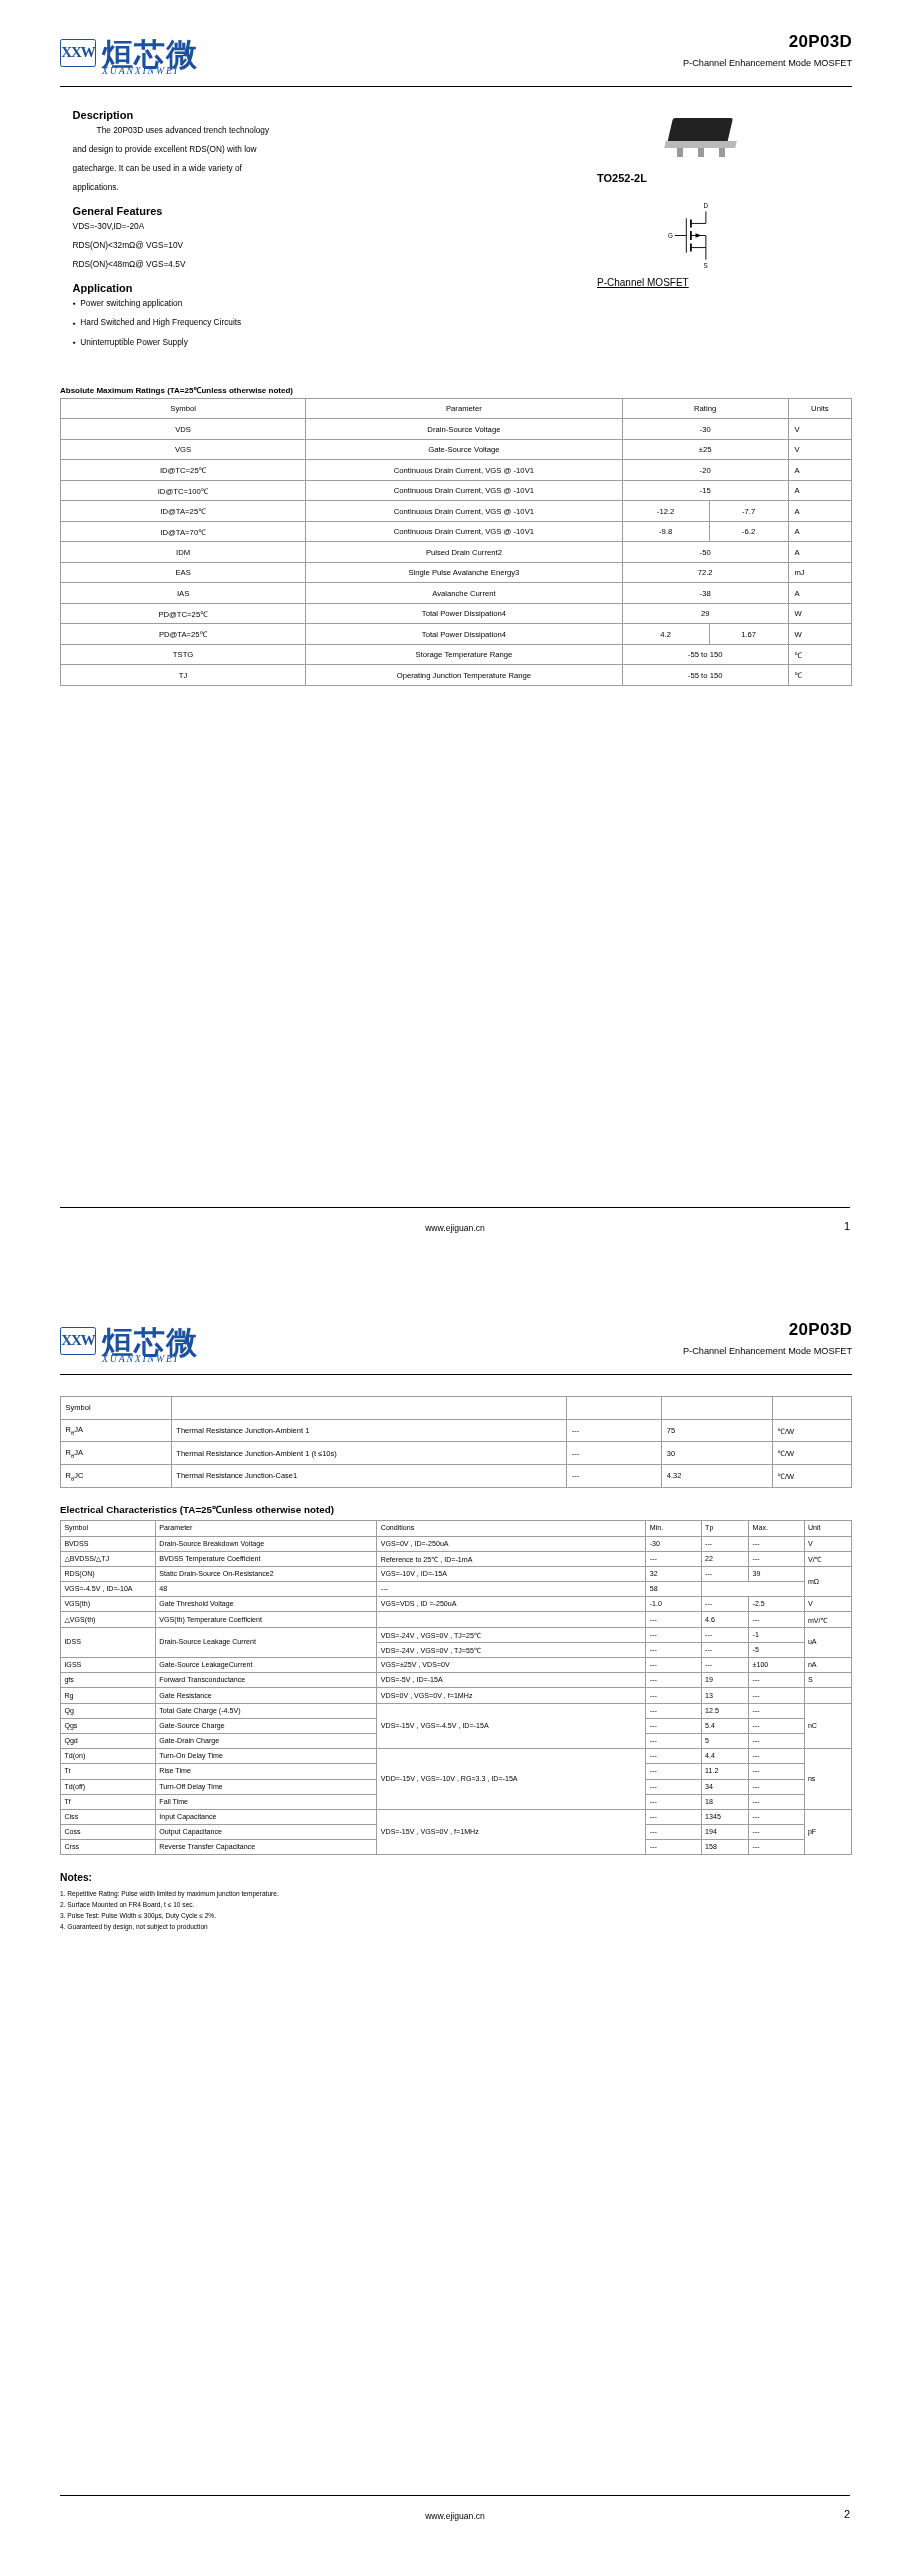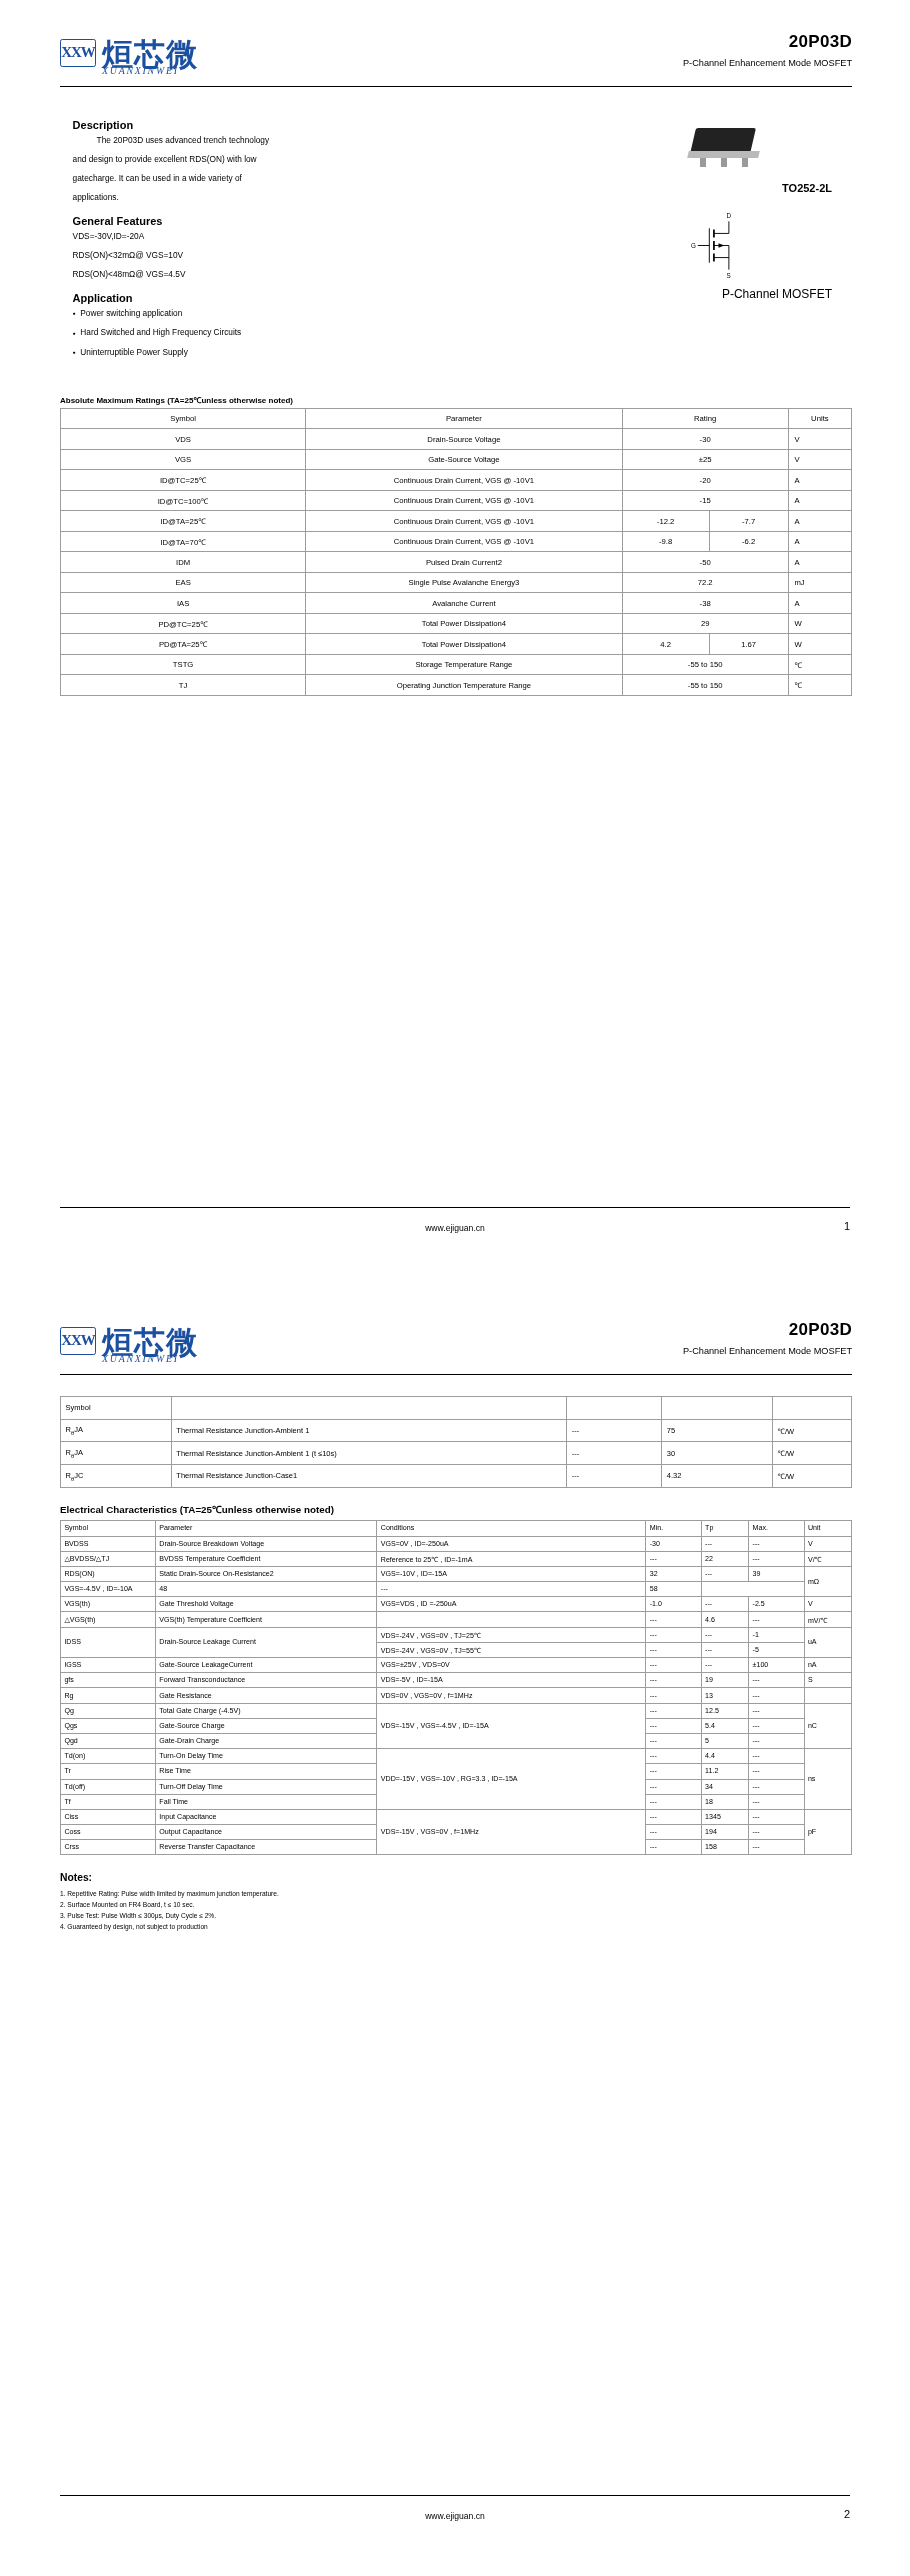--- a/index.html
+++ b/index.html
@@ -13,39 +13,39 @@
   .hdr .logo{position:absolute;left:0;top:36px;width:224px;height:45px;}
   .hdr .logo .mark{position:absolute;left:0;top:3.4px;width:36px;height:27.5px;border:1.7px solid #1b4fa0;border-radius:2.3px;box-sizing:border-box;color:#1b4fa0;font-size:15px;font-weight:bold;text-align:center;line-height:25px;letter-spacing:-1.1px;font-family:"Liberation Serif",serif;}
   .hdr .logo .cn{position:absolute;left:42px;top:-2.3px;font-size:31px;font-weight:bold;color:#1b4fa0;letter-spacing:1.1px;font-family:"DejaVu Sans",sans-serif;}
   .hdr .logo .en{position:absolute;left:42px;top:29px;font-size:9.8px;color:#1b4fa0;letter-spacing:1.8px;font-family:"Liberation Serif",serif;font-style:italic;}
   .hdr .title{position:absolute;right:0;top:32px;text-align:right;}
   .hdr .title .pn{font-size:17px;font-weight:bold;color:#000;letter-spacing:0.3px;}
   .hdr .title .sub{font-size:9.2px;color:#000;margin-top:5.7px;}
   .hdr .rule{position:absolute;left:0;right:0;top:86px;height:1.1px;background:#000;}
 
   
-  .descwrap{position:relative;margin-top:33px;height:247px;}
+  .descwrap{position:relative;margin-top:23px;height:247px;}
   .sec-title{font-size:11px;font-weight:bold;color:#000;}
   .descwrap .body{position:absolute;left:12.6px;top:0;width:367px;}
   .descwrap p{font-size:8.3px;line-height:19px;margin:0;color:#000;}
   .descwrap .indent{text-indent:24px;}
   .descwrap .t2{margin-top:8px;}
   .bul{font-size:8.3px;line-height:18px;margin:0;color:#000;}
   .bul:before{content:"\25CF";font-size:5.2px;vertical-align:middle;margin-right:4.6px;}
 
-  .pkg{position:absolute;right:20px;top:5.7px;width:212px;text-align:right;}
+  .pkg{position:absolute;right:43px;top:5.7px;width:212px;text-align:left;}
   .pkgimg{width:86px;height:45px;margin:0 auto;position:relative;}
   .pkgimg .body3{position:absolute;left:10.3px;top:3.4px;width:60px;height:26px;background:#222;border-radius:2.3px;transform:skewX(-13deg);}
   .pkgimg .tab{position:absolute;left:4.6px;top:26px;width:71px;height:6.9px;background:#b9b9b9;transform:skewX(-13deg);}
   .pkgimg .p1{position:absolute;left:17px;top:33px;width:5.7px;height:9.2px;background:#9a9a9a;}
   .pkgimg .p2{position:absolute;left:38px;top:33px;width:5.7px;height:9.2px;background:#9a9a9a;}
   .pkgimg .p3{position:absolute;left:59px;top:33px;width:5.7px;height:9.2px;background:#9a9a9a;}
   .pkgname{font-size:11px;font-weight:bold;margin-top:12.6px;}
   .sym{margin-top:17px;position:relative;height:69px;}
-  .symlbl{font-size:12px;margin-top:6.9px;}
+  .symlbl{font-size:10px;margin-top:6.9px;text-decoration:underline;}
 
   
   table{border-collapse:collapse;width:100%;}
   .tbl-cap{font-size:8px;font-weight:bold;margin:0 0 3.4px 0;}
   .t-amr{font-size:7.7px;}
   .t-amr td{border:0.6px solid #9d9d9d;height:19.5px;padding:0 3.4px;color:#000;}
   .c{text-align:center;}
   .l{text-align:left;padding-left:5.7px !important;}
 
   .foot{position:absolute;left:60px;right:60px;bottom:55px;}

